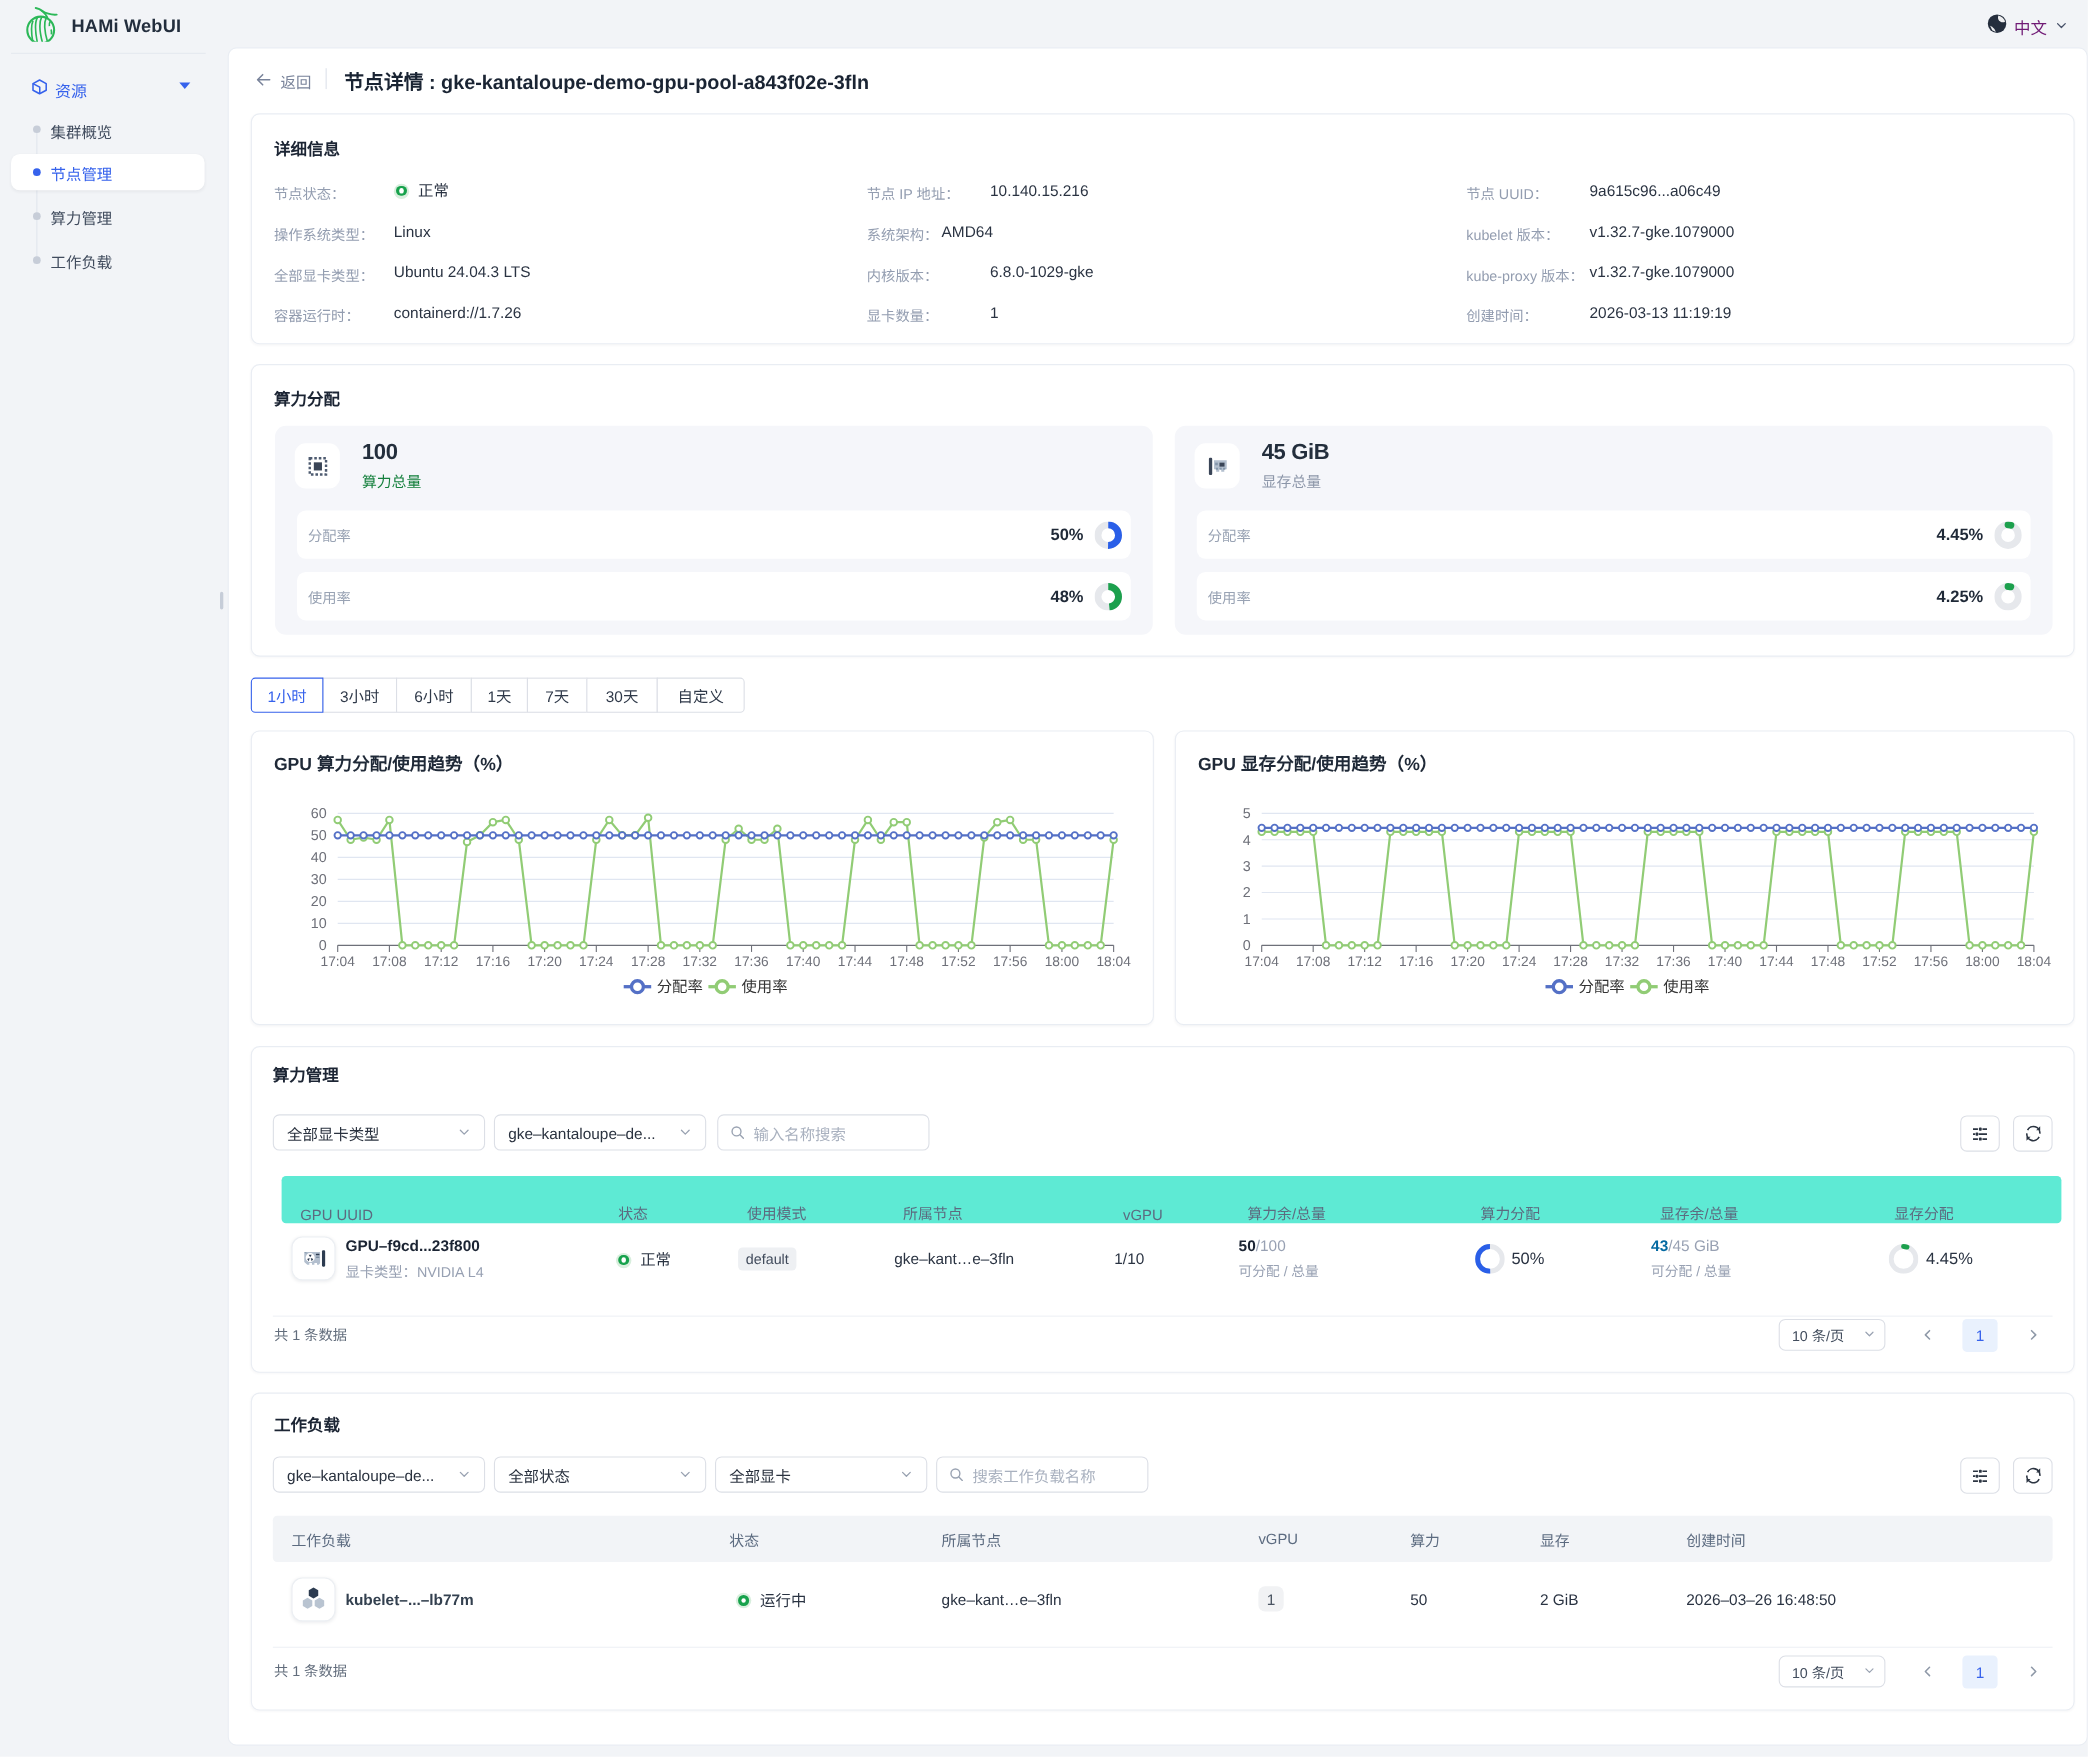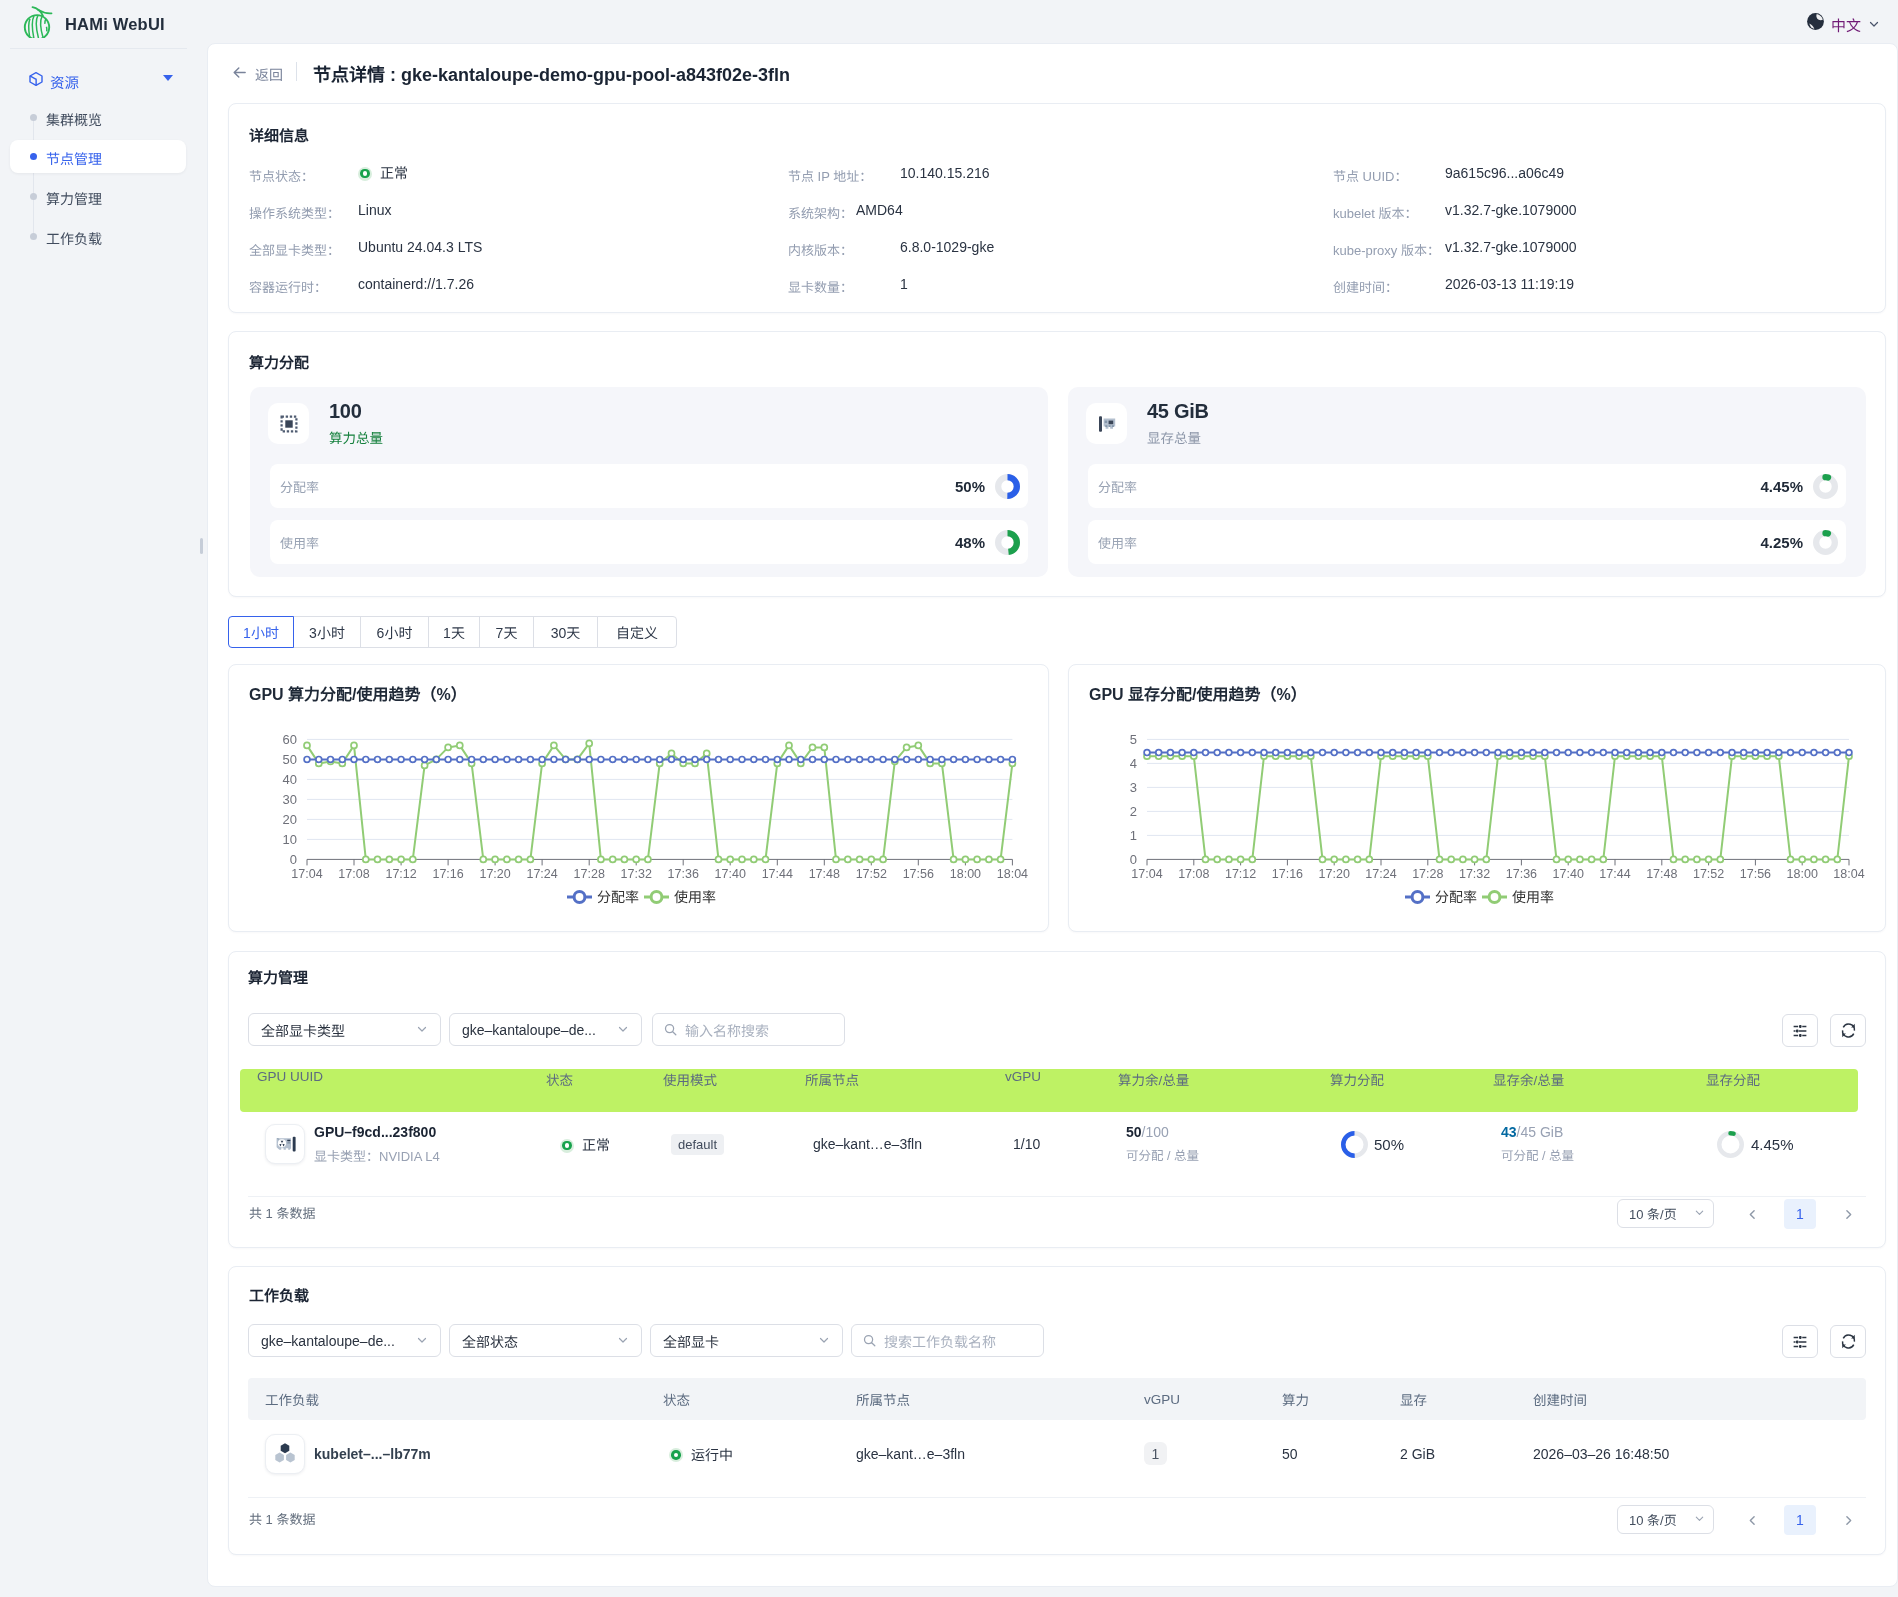--- a/index.html
+++ b/index.html
@@ -558,21 +558,21 @@
 <rect x="10.7" y="16.1" width="3.4" height="3.8" rx="1.1" fill="#2c3542"></rect>
 </svg>
   </div>
 <div class="ibtn" style="left:1830px;top:1014px">
     <svg width="17" height="17" viewBox="0 0 24 24" fill="none">
 <path d="M20.3 12.2a8.3 8.3 0 0 0-15.7-4.6 M3.7 11.8a8.3 8.3 0 0 0 15.7 4.6" stroke="#2c3542" stroke-width="2.1"></path>
 <path d="M20.8 2.6v5.2h-5.2z" fill="#2c3542"></path>
 <path d="M3.2 21.4v-5.2h5.2z" fill="#2c3542"></path>
 </svg>
   </div>
-<div class="abs" style="left:240px;top:1069px;width:1618px;height:43px;background:#bef264;border-radius:4px;display:flex;align-items:flex-start">
+<div class="abs" style="left:256px;top:1069px;width:1618px;height:43px;background:#5eead4;border-radius:4px;display:flex;align-items:flex-end">
 <div class="th" style="width:289px;padding-left:17px">GPU UUID</div>
 <div class="th" style="width:117px;padding-left:17px">状态</div>
 <div class="th" style="width:142px;padding-left:17px">使用模式</div>
 <div class="th" style="width:200px;padding-left:17px">所属节点</div>
 <div class="th" style="width:113px;padding-left:17px">vGPU</div>
 <div class="th" style="width:212px;padding-left:17px">算力余/总量</div>
 <div class="th" style="width:163px;padding-left:17px">算力分配</div>
 <div class="th" style="width:213px;padding-left:17px">显存余/总量</div>
 <div class="th" style="width:169px;padding-left:17px">显存分配</div>
 </div>

